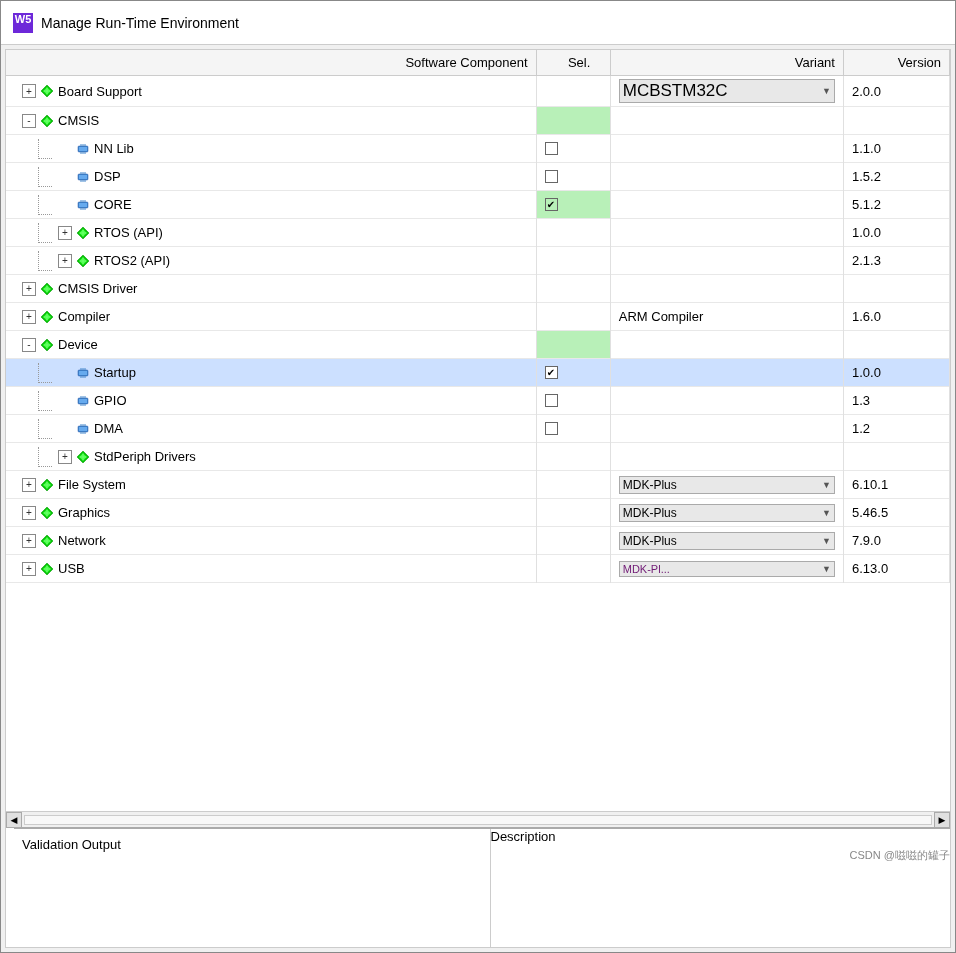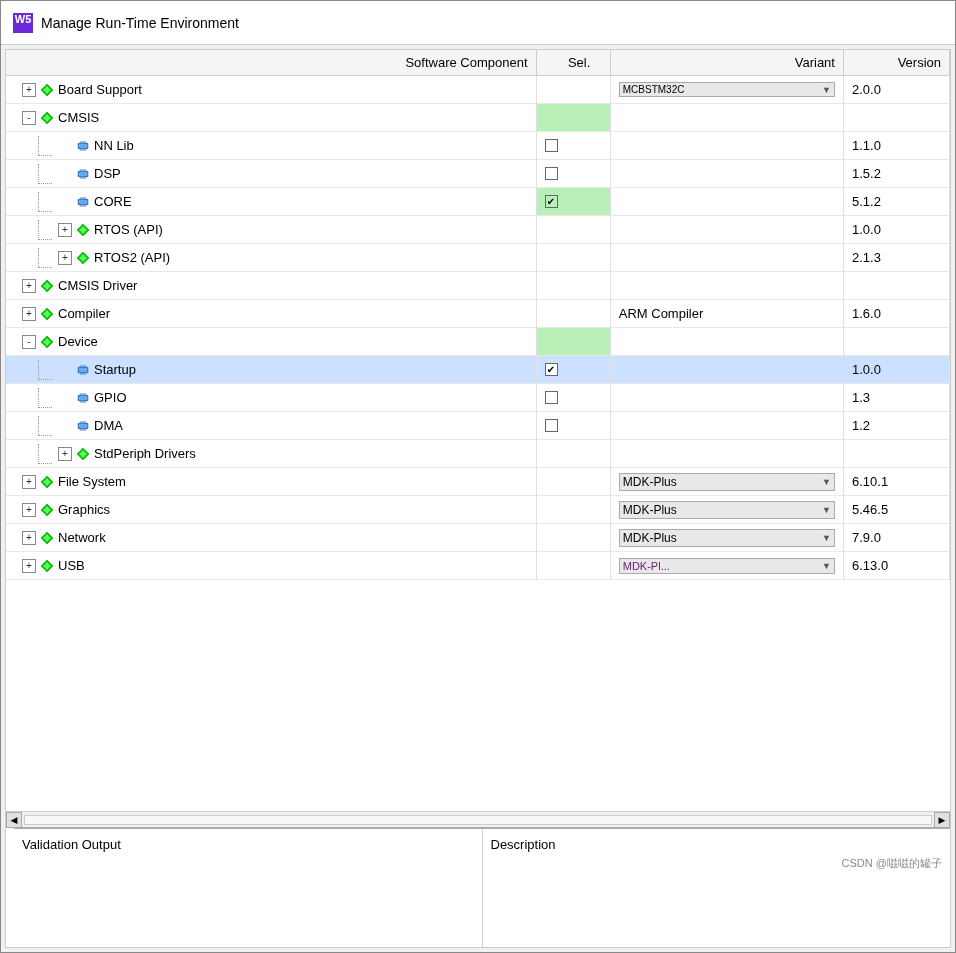--- a/index.html
+++ b/index.html
@@ -175,21 +175,20 @@
       background: #fff;
       margin-left: 8px;
     }
     .validation-panel {
       flex: 1;
       border-right: 1px solid #ccc;
       padding: 8px;
     }
     .description-panel {
       flex: 1;
-      padding: 8px;
     }
     .panel-title {
       font-size: 13px;
       color: #000;
       margin-bottom: 4px;
     }
     .panel-content {
       font-size: 11px;
       color: #888;
       text-align: right;
@@ -255,21 +254,21 @@
     <line x1="3" y1="7" x2="11" y2="7" stroke="#ffffff" stroke-width="0.4" opacity="0.5"></line>
     <line x1="7" y1="3" x2="7" y2="11" stroke="#ffffff" stroke-width="0.4" opacity="0.5"></line>
   </svg>
                   </div>
                   <span>Board Support</span>
                 </div>
               </td>
               <td style="text-align: center;"></td>
               <td>
                 <div class="variant-select">
-                  <span style="color: rgb(0, 0, 0); font-size: 10px; flex: 1 1 0%;">MCBSTM32C</span>
+                  <span style="color: rgb(0, 0, 0); font-size: 17px; flex: 1 1 0%;">MCBSTM32C</span>
                   <span style="font-size: 9px; color: rgb(85, 85, 85);">▼</span>
                 </div>
               </td>
               <td>2.0.0</td>
             </tr>
             <tr>
               <td>
                 <div class="tree-item indent-1">
                   <div class="expand-btn">-</div>
                   <div class="icon-diamond">

